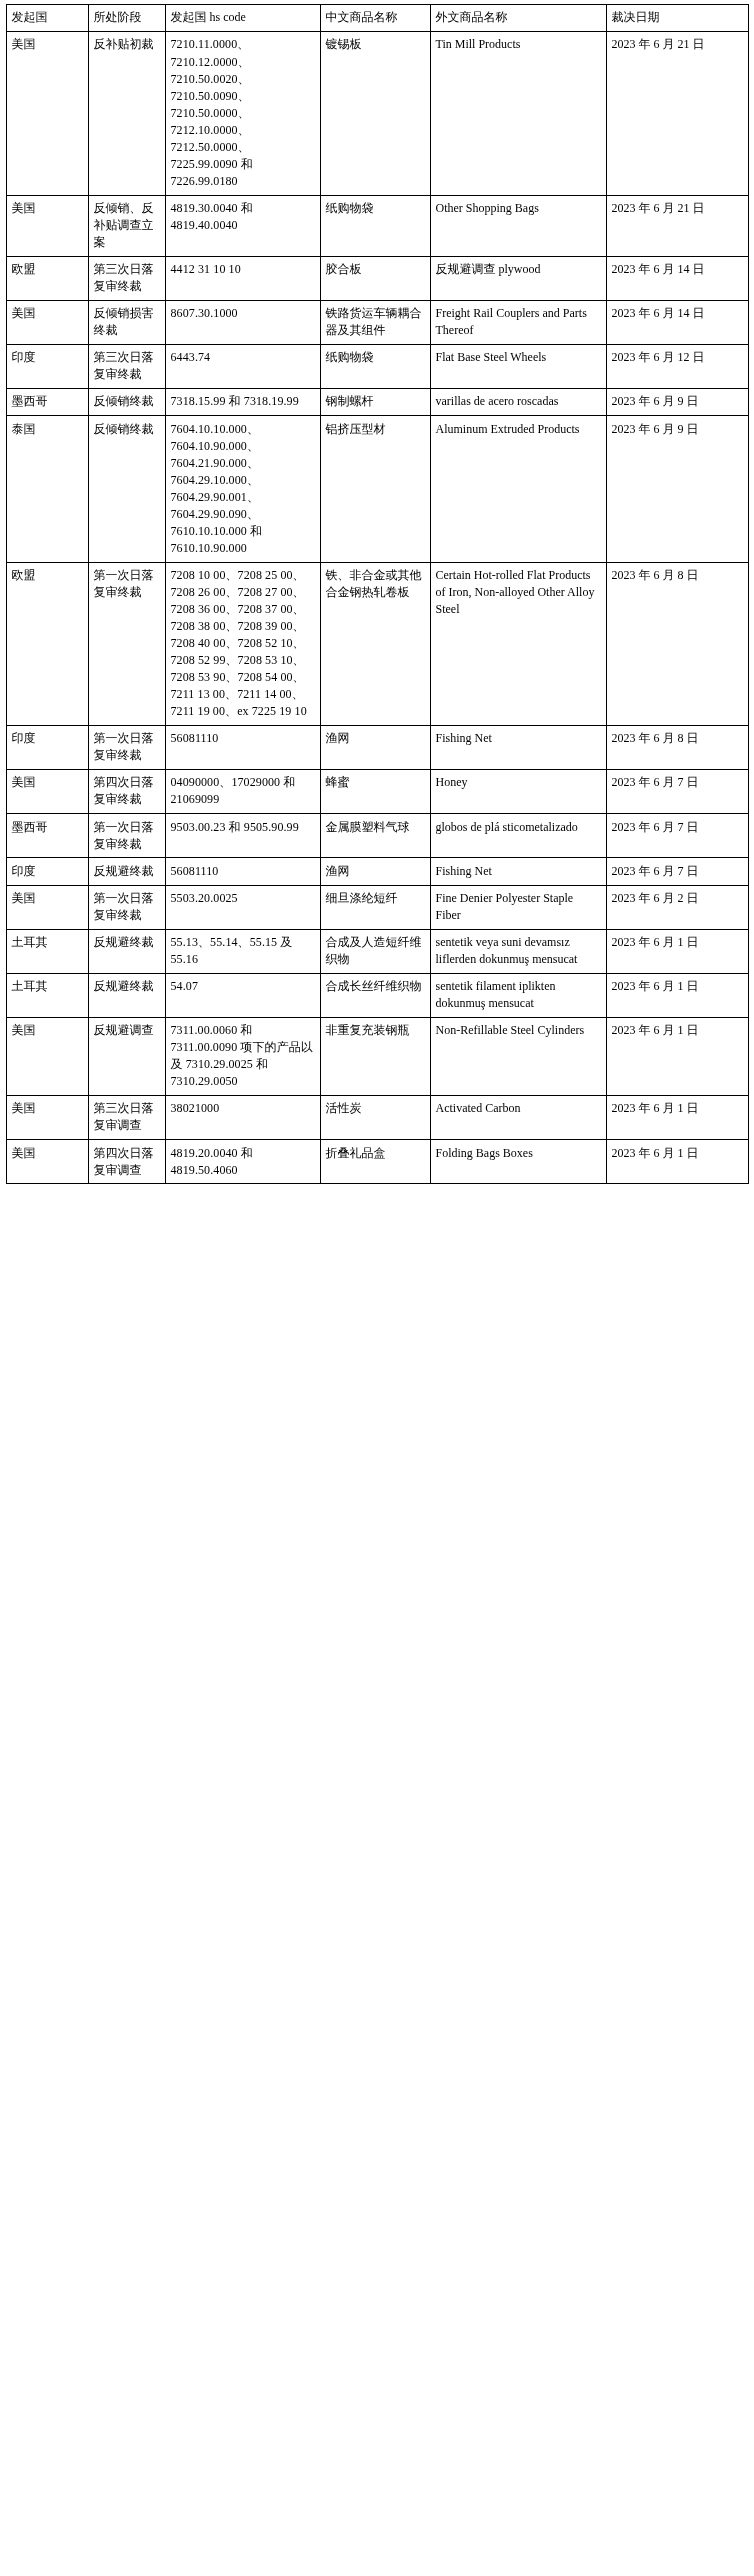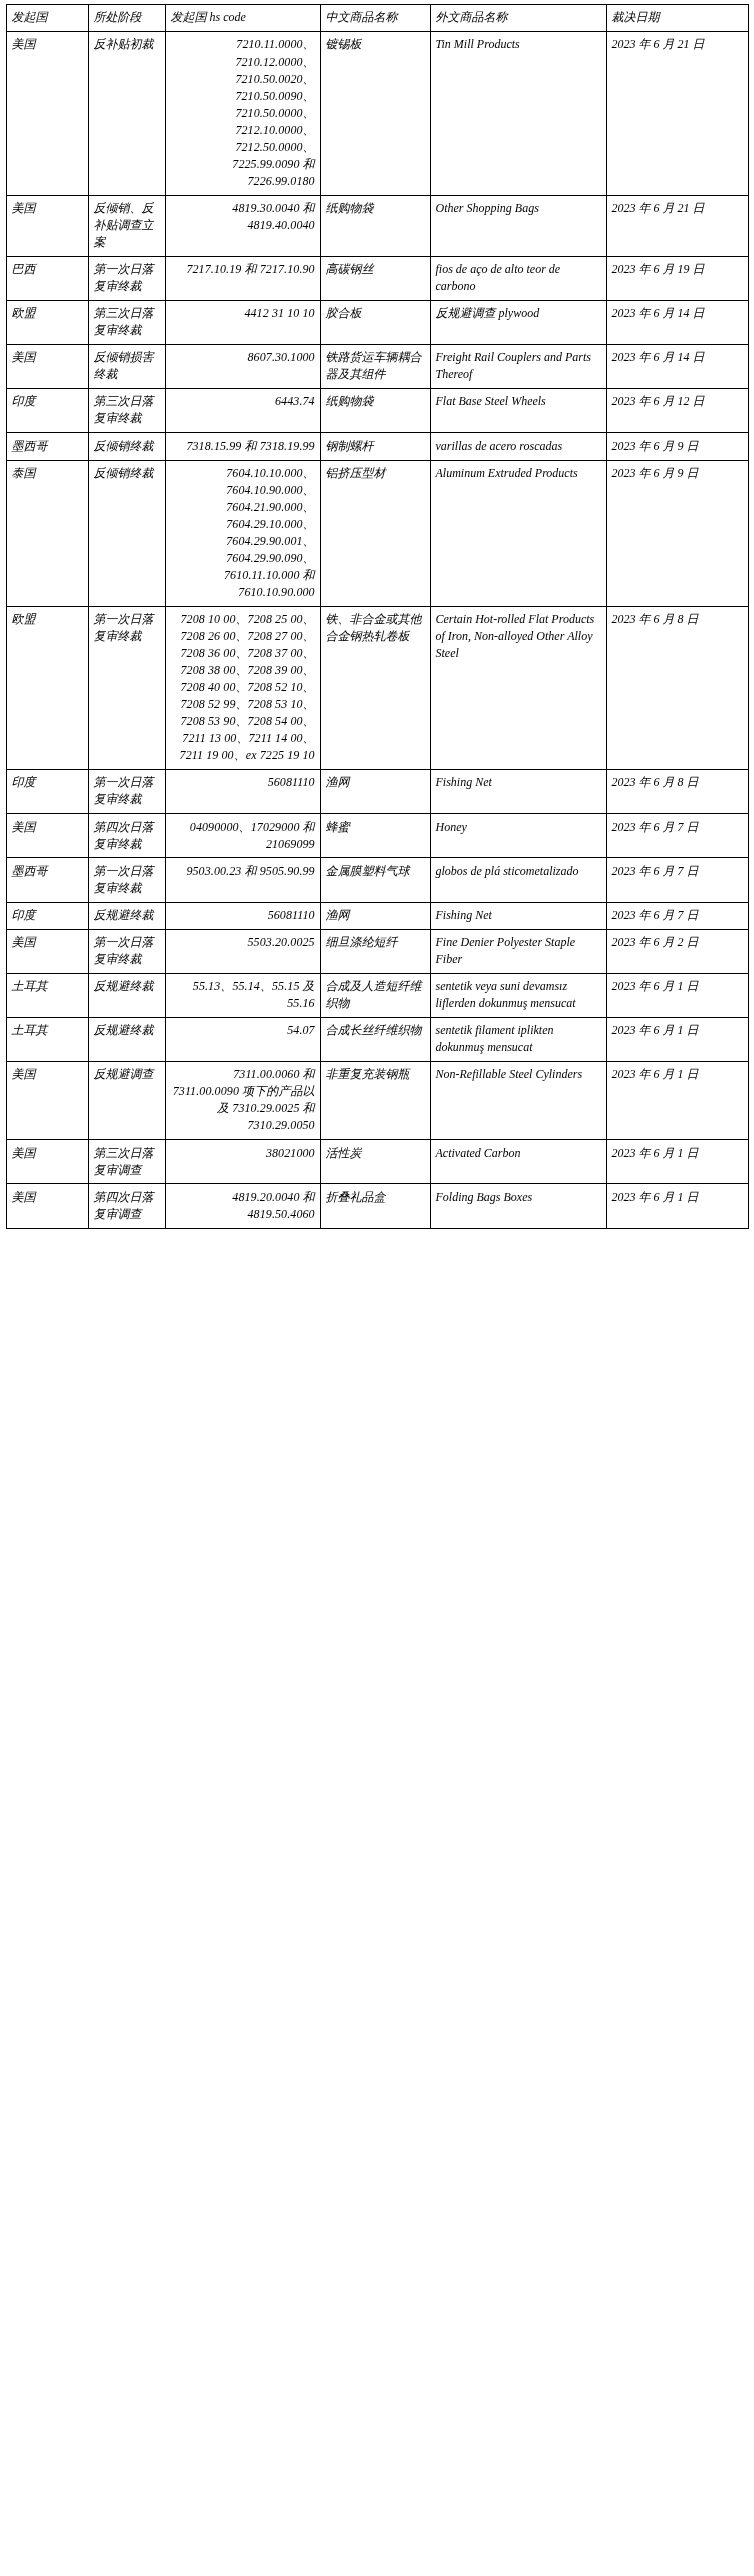--- a/index.html
+++ b/index.html
@@ -10,21 +10,20 @@
   body {
     font-family: "Liberation Serif", "DejaVu Serif", serif;
     color: #000000;
   }
   .page {
     width: 670px;
     min-height: 2576px;
     box-sizing: border-box;
     padding: 4.2px 5.6px 0 5.6px;
     background: #ffffff;
-    font-style: italic;
   }
   table.trade-table {
     border-collapse: collapse;
     width: 743px;
     table-layout: fixed;
     font-size: 12px;
     line-height: 1.42;
   }
   table.trade-table col.c0 { width: 82px; }
   table.trade-table col.c1 { width: 77px; }
@@ -50,21 +49,20 @@
   }
   td.cn, th.cn {
     font-family: "Liberation Serif", "DejaVu Serif", serif;
   }
   td.latin {
     font-family: "Liberation Serif", "DejaVu Serif", serif;
   }
   td.code {
     font-family: "Liberation Serif", "DejaVu Serif", serif;
     letter-spacing: 0.1px;
-    text-align: right;
   }
 </style>
 </head>
 <body>
 
 <div class="page">
   <table class="trade-table">
     <colgroup>
       <col class="c0">
         <col class="c1">
@@ -94,28 +92,20 @@
       </tr>
       <tr>
         <td class="cn">美国</td>
         <td class="cn">反倾销、反补贴调查立案</td>
         <td class="code">4819.30.0040 和 4819.40.0040</td>
         <td class="cn">纸购物袋</td>
         <td class="latin">Other Shopping Bags</td>
         <td class="cn">2023 年 6 月 21 日</td>
       </tr>
       <tr>
-        <td class="cn">巴西</td>
-        <td class="cn">第一次日落复审终裁</td>
-        <td class="code">7217.10.19 和 7217.10.90</td>
-        <td class="cn">高碳钢丝</td>
-        <td class="latin">fios de aço de alto teor de carbono</td>
-        <td class="cn">2023 年 6 月 19 日</td>
-      </tr>
-      <tr>
         <td class="cn">欧盟</td>
         <td class="cn">第三次日落复审终裁</td>
         <td class="code">4412 31 10 10</td>
         <td class="cn">胶合板</td>
         <td class="latin">反规避调查 plywood</td>
         <td class="cn">2023 年 6 月 14 日</td>
       </tr>
       <tr>
         <td class="cn">美国</td>
         <td class="cn">反倾销损害终裁</td>
@@ -136,21 +126,21 @@
         <td class="cn">墨西哥</td>
         <td class="cn">反倾销终裁</td>
         <td class="code">7318.15.99 和 7318.19.99</td>
         <td class="cn">钢制螺杆</td>
         <td class="latin">varillas de acero roscadas</td>
         <td class="cn">2023 年 6 月 9 日</td>
       </tr>
       <tr>
         <td class="cn">泰国</td>
         <td class="cn">反倾销终裁</td>
-        <td class="code">7604.10.10.000、7604.10.90.000、7604.21.90.000、7604.29.10.000、7604.29.90.001、7604.29.90.090、7610.11.10.000 和 7610.10.90.000</td>
+        <td class="code">7604.10.10.000、7604.10.90.000、7604.21.90.000、7604.29.10.000、7604.29.90.001、7604.29.90.090、7610.10.10.000 和 7610.10.90.000</td>
         <td class="cn">铝挤压型材</td>
         <td class="latin">Aluminum Extruded Products</td>
         <td class="cn">2023 年 6 月 9 日</td>
       </tr>
       <tr>
         <td class="cn">欧盟</td>
         <td class="cn">第一次日落复审终裁</td>
         <td class="code">7208 10 00、7208 25 00、7208 26 00、7208 27 00、7208 36 00、7208 37 00、7208 38 00、7208 39 00、7208 40 00、7208 52 10、7208 52 99、7208 53 10、7208 53 90、7208 54 00、7211 13 00、7211 14 00、7211 19 00、ex 7225 19 10</td>
         <td class="cn">铁、非合金或其他合金钢热轧卷板</td>
         <td class="latin">Certain Hot-rolled Flat Products of Iron, Non-alloyed Other Alloy Steel</td>

